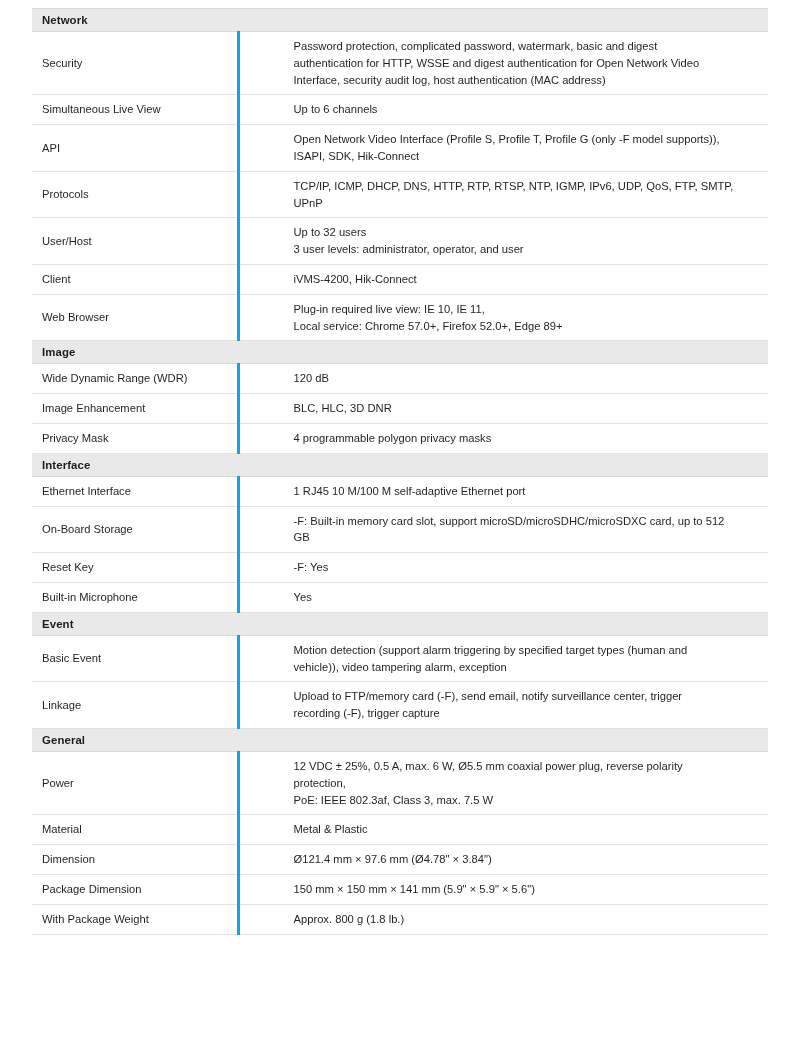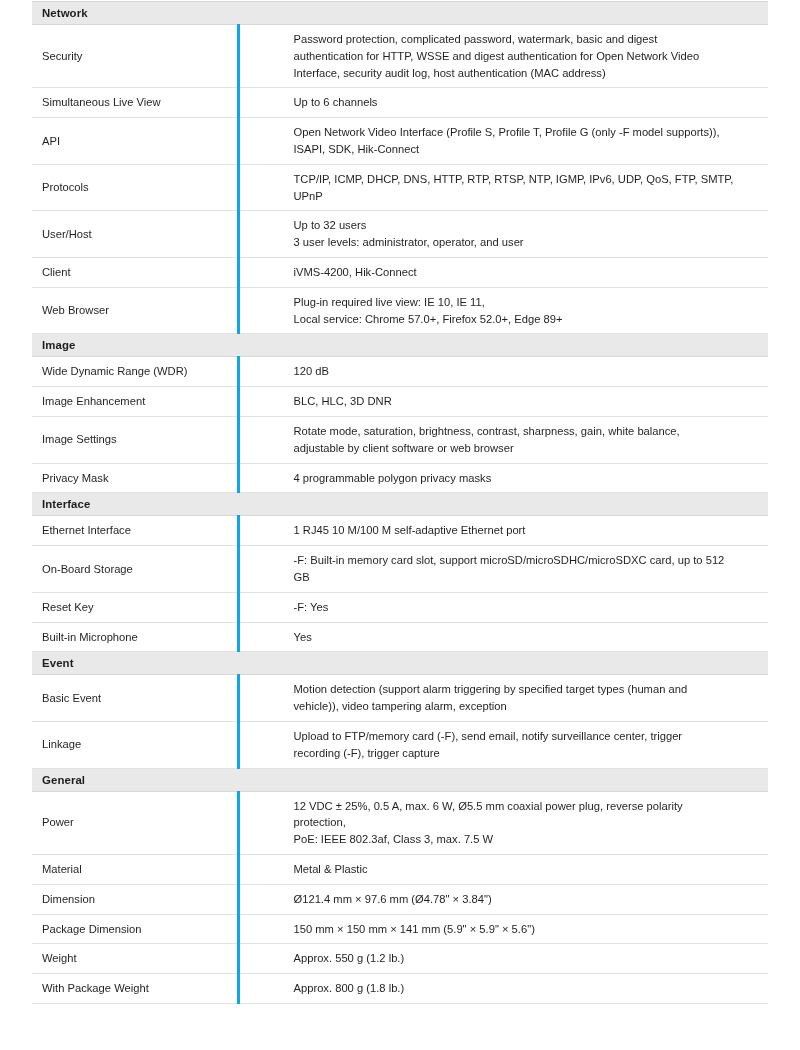--- a/index.html
+++ b/index.html
@@ -12,21 +12,21 @@
     height: 1050px;
     font-family: "Liberation Sans", sans-serif;
     color: #231f20;
     -webkit-font-smoothing: antialiased;
   }
   .page {
     width: 800px;
     height: 882px;
     position: relative;
     box-sizing: border-box;
-    padding: 1px 32px 0 32px;
+    padding: 8px 32px 0 32px;
   }
   table.spec {
     width: 736px;
     border-collapse: collapse;
     table-layout: fixed;
     font-size: 11.2px;
   }
   table.spec col.c1 { width: 206px; }
   table.spec col.c2 { width: 530px; }
 
@@ -123,27 +123,20 @@
             <span class="line">120 dB</span>
           </td>
         </tr>
         <tr class="row">
           <td class="label">Image Enhancement</td>
           <td class="value">
             <span class="line">BLC, HLC, 3D DNR</span>
           </td>
         </tr>
         <tr class="row">
-          <td class="label">Image Settings</td>
-          <td class="value">
-            <span class="line">Rotate mode, saturation, brightness, contrast, sharpness, gain, white balance,</span>
-            <span class="line">adjustable by client software or web browser</span>
-          </td>
-        </tr>
-        <tr class="row">
           <td class="label">Privacy Mask</td>
           <td class="value">
             <span class="line">4 programmable polygon privacy masks</span>
           </td>
         </tr>
         <tr class="section">
           <td colspan="2">Interface</td>
         </tr>
         <tr class="row">
           <td class="label">Ethernet Interface</td>
@@ -207,26 +200,20 @@
         <tr class="row">
           <td class="label">Dimension</td>
           <td class="value">
             <span class="line">Ø121.4 mm × 97.6 mm (Ø4.78" × 3.84")</span>
           </td>
         </tr>
         <tr class="row">
           <td class="label">Package Dimension</td>
           <td class="value">
             <span class="line">150 mm × 150 mm × 141 mm (5.9" × 5.9" × 5.6")</span>
-          </td>
-        </tr>
-        <tr class="row">
-          <td class="label">Weight</td>
-          <td class="value">
-            <span class="line">Approx. 550 g (1.2 lb.)</span>
           </td>
         </tr>
         <tr class="row">
           <td class="label">With Package Weight</td>
           <td class="value">
             <span class="line">Approx. 800 g (1.8 lb.)</span>
           </td>
         </tr>
       </tbody>
   </table>

